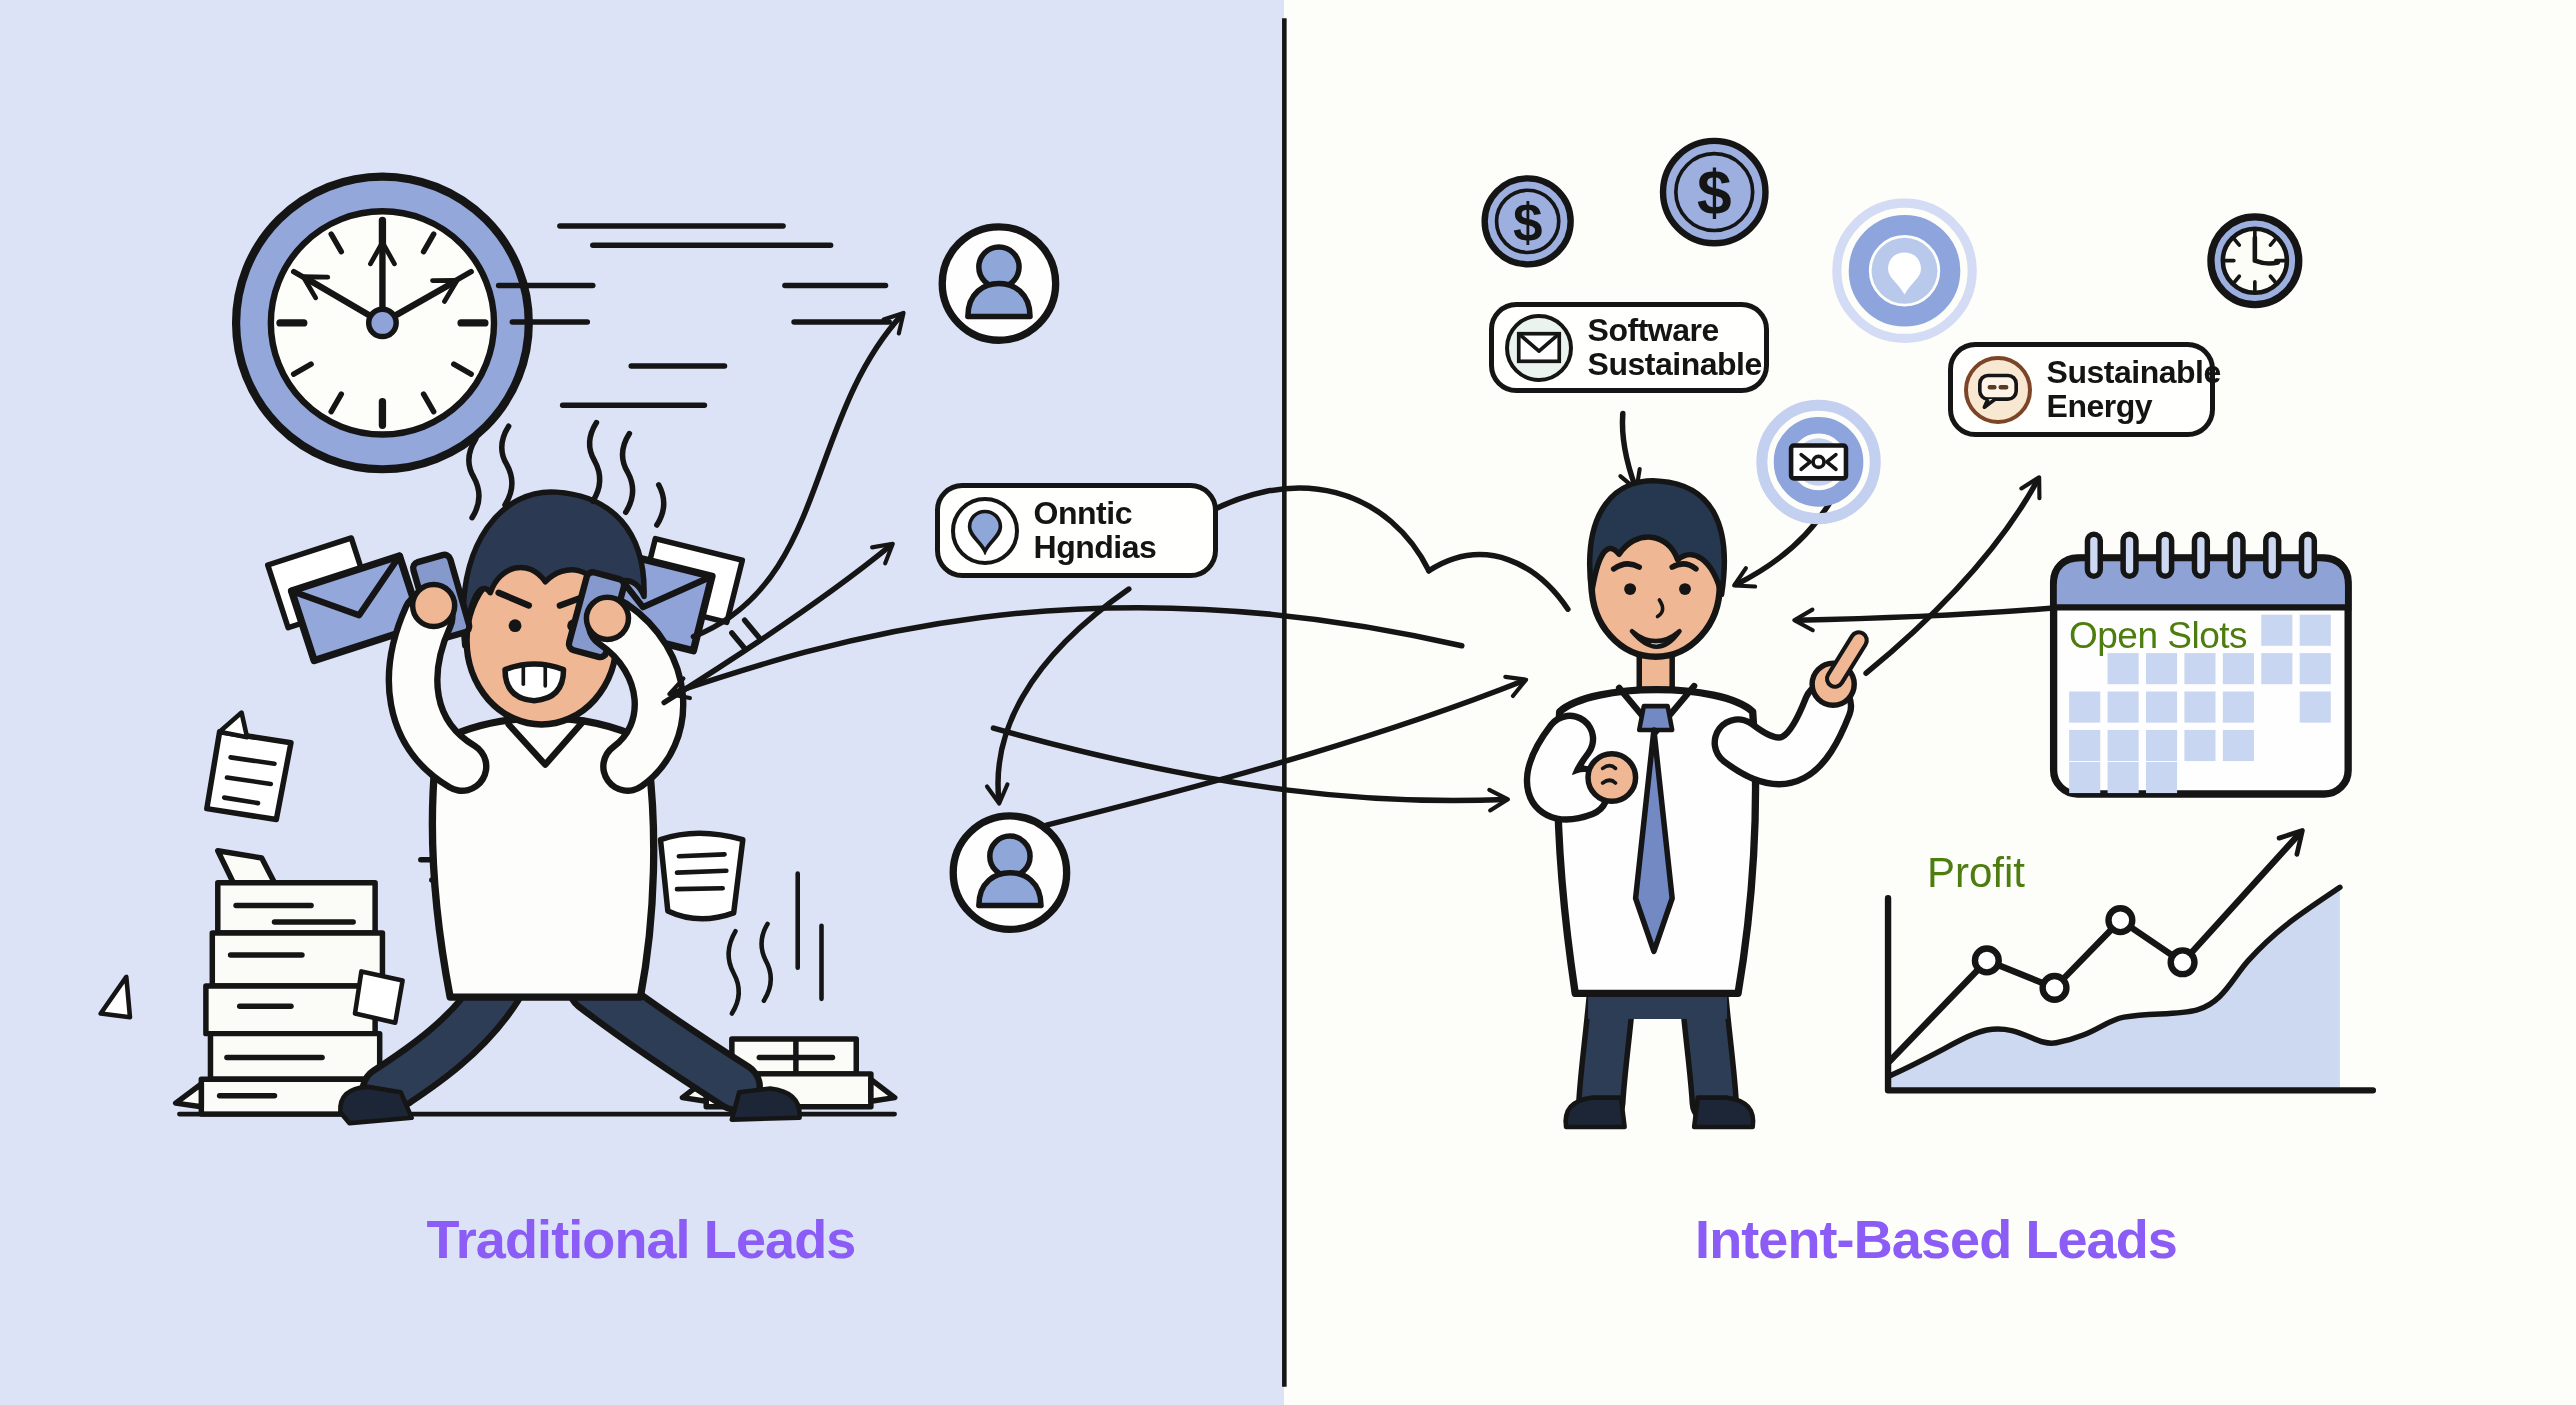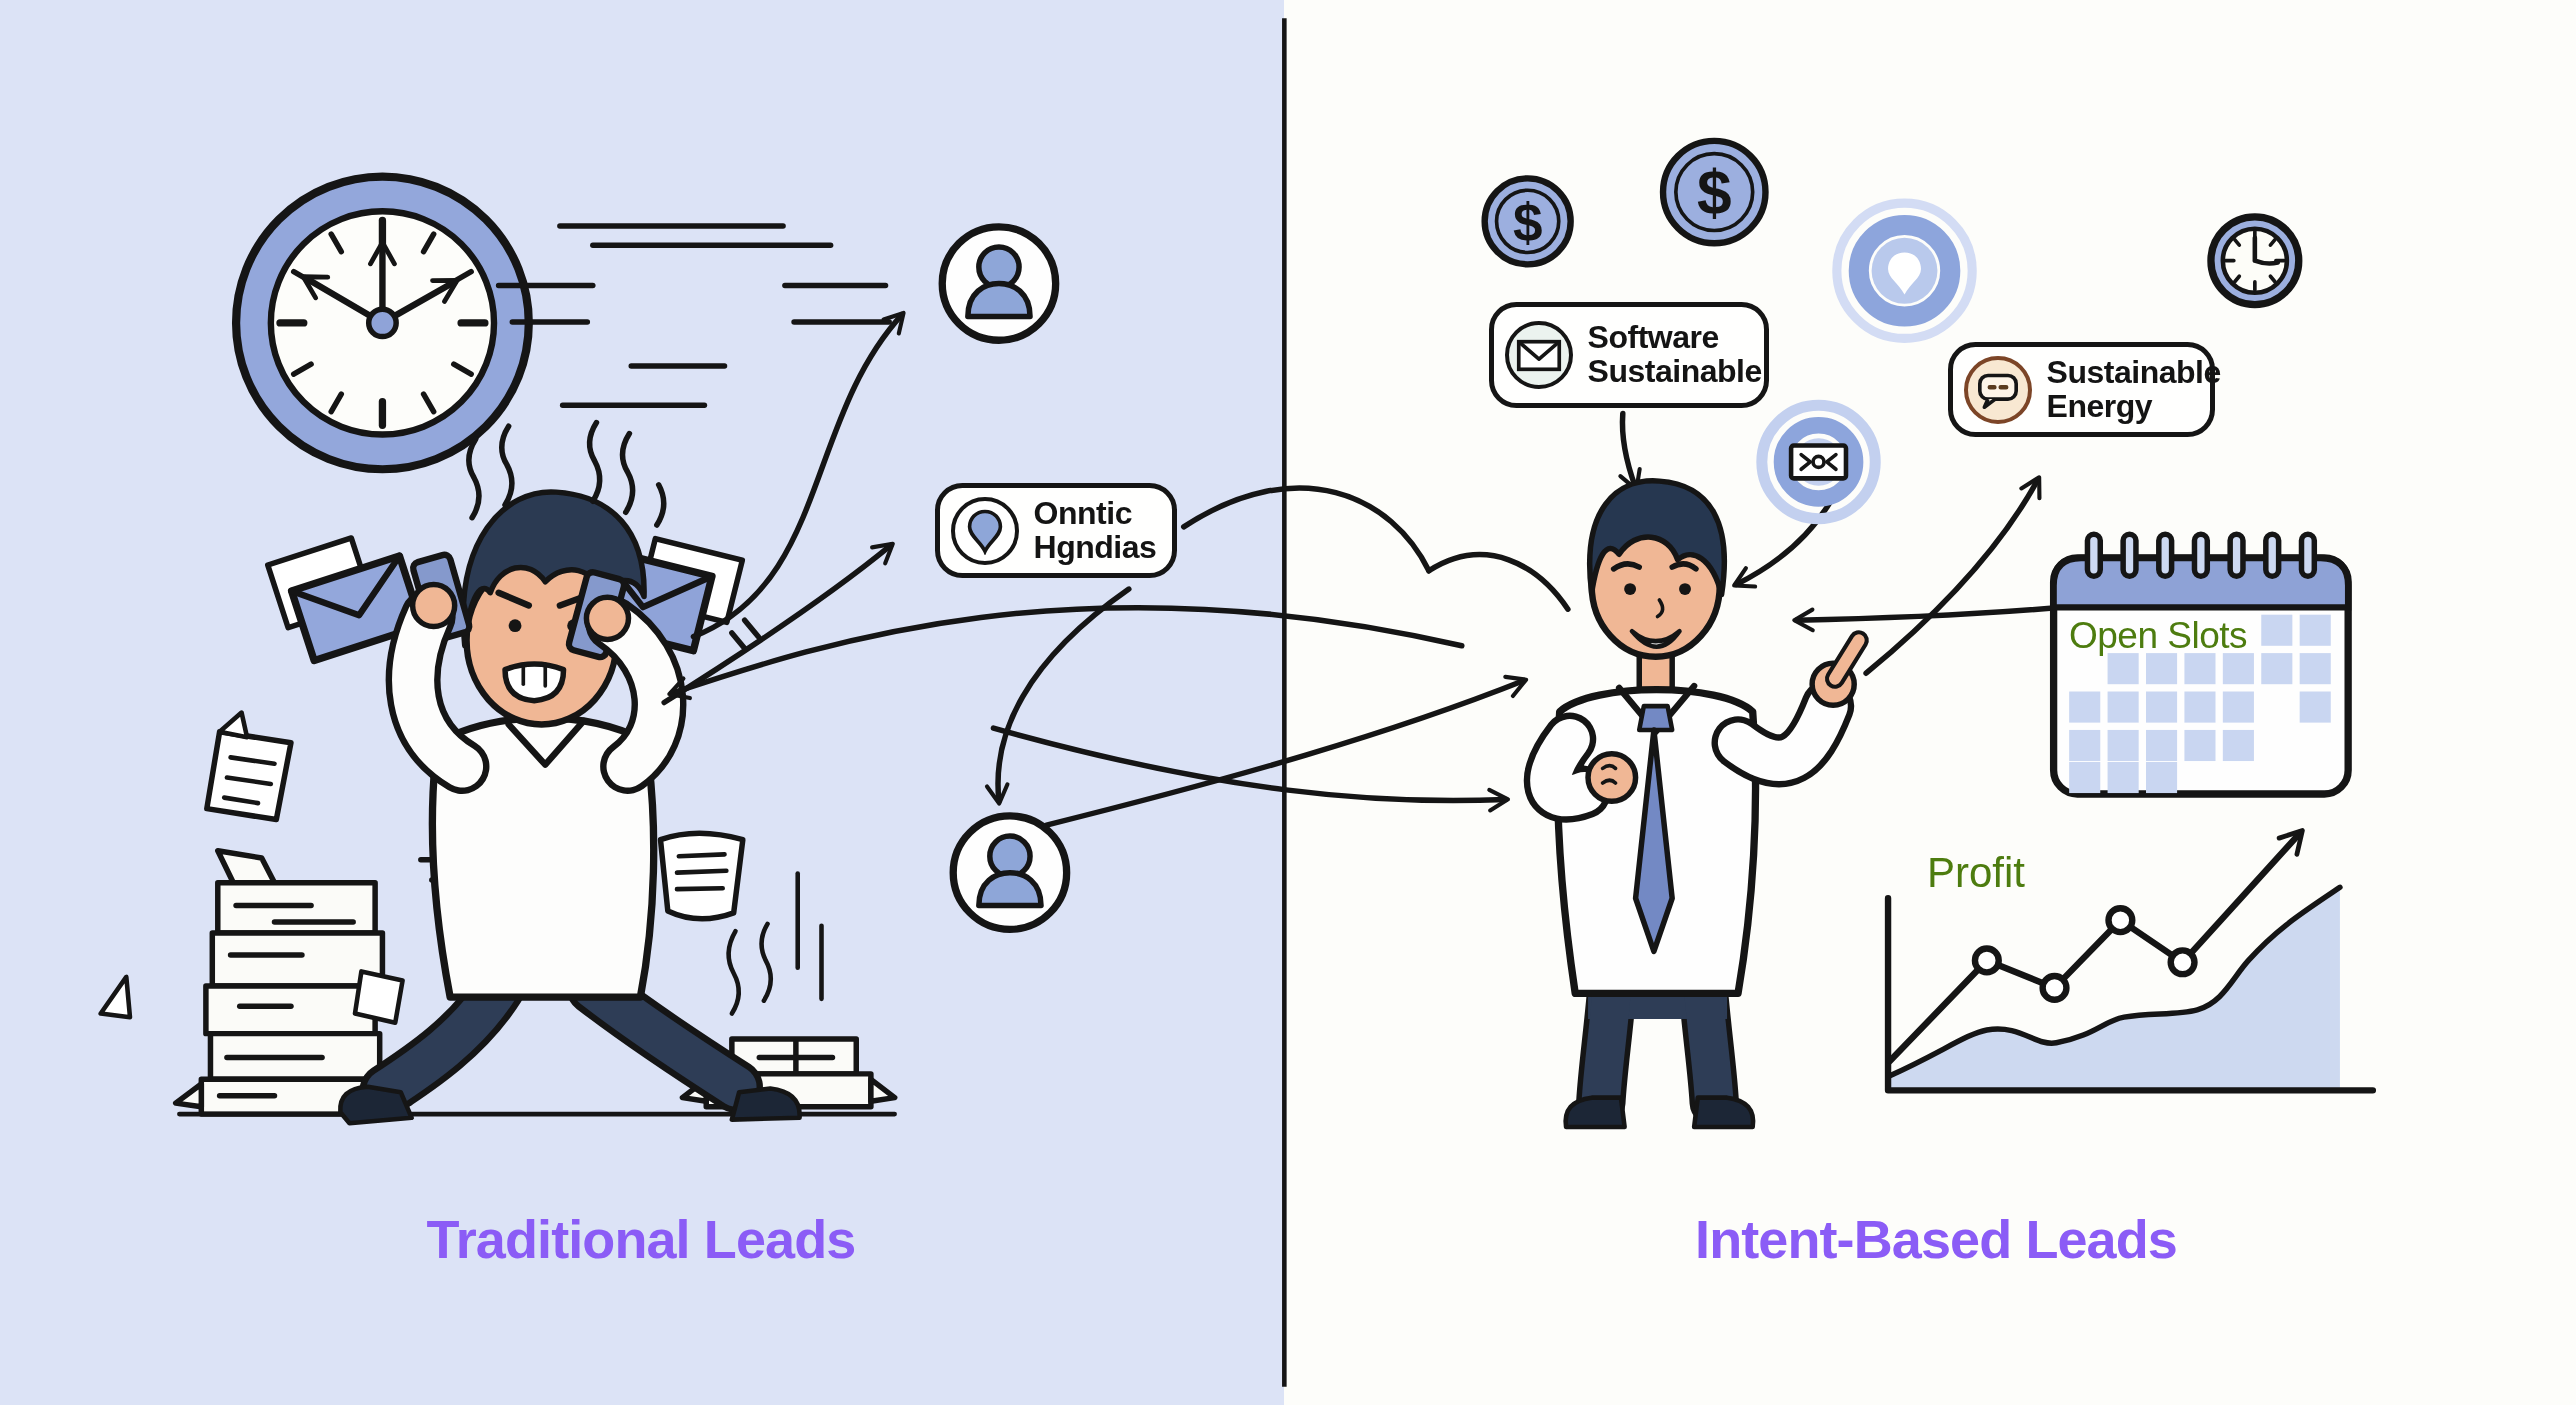--- a/index.html
+++ b/index.html
@@ -340,33 +340,33 @@
       <ellipse cx="1810" cy="640" rx="70" ry="78" fill="#f0b795" stroke="#151515" stroke-width="7"></ellipse>
       <path d="M1740 648 C 1728 556 1768 522 1814 526 C 1870 530 1894 572 1882 650 C 1872 610 1850 598 1834 612 C 1824 582 1788 578 1770 606 C 1756 588 1746 610 1740 648 Z" fill="#263750" stroke="#151515" stroke-width="6"></path>
       <path d="M1764 622 q 14 -10 28 -2 M1828 620 q 14 -8 26 2" fill="none" stroke="#151515" stroke-width="6"></path>
       <circle cx="1782" cy="644" r="6.5" fill="#151515"></circle>
         <circle cx="1842" cy="644" r="6.5" fill="#151515"></circle>
       <path d="M1814 656 q 8 12 -2 18" fill="none" stroke="#151515" stroke-width="4"></path>
       <path d="M1784 690 Q 1810 712 1836 690 Q 1812 724 1784 690 Z" fill="#ffffff" stroke="#151515" stroke-width="5"></path>
     </g>
   </svg>
 
-  <div class="tag" style="left:935px;top:483px;width:242px;height:95px;">
+  <div class="tag" style="left:935px;top:483px;width:283px;height:95px;">
     <span class="icon-circle">
       <svg width="46" height="49" viewBox="0 0 50 54">
         <path d="M25 6 C 35 6 42 14 42 23 C 42 33 30 39 25 50 C 20 39 8 33 8 23 C 8 14 15 6 25 6 Z" fill="#8ea6d8" stroke="#151515" stroke-width="4"></path>
       </svg>
     </span>
     <span class="tag-text">
       <span style="display:block">Onntic</span>
       <span style="display:block">Hgndias</span>
     </span>
   </div>
 
-  <div class="tag" style="left:1489px;top:302px;width:280px;height:106px;padding-left:11px;">
+  <div class="tag" style="left:1489px;top:302px;width:280px;height:91px;padding-left:11px;">
     <span class="icon-circle" style="background:#ebf3ef;">
       <svg width="46" height="37" viewBox="0 0 50 40">
         <rect x="3" y="5" width="44" height="30" fill="#ffffff" stroke="#151515" stroke-width="4"></rect>
         <path d="M3 5 L25 24 L47 5" fill="none" stroke="#151515" stroke-width="4" stroke-linejoin="round"></path>
       </svg>
     </span>
     <span class="tag-text">
       <span style="display:block">Software</span>
       <span style="display:block">Sustainable</span>
     </span>

